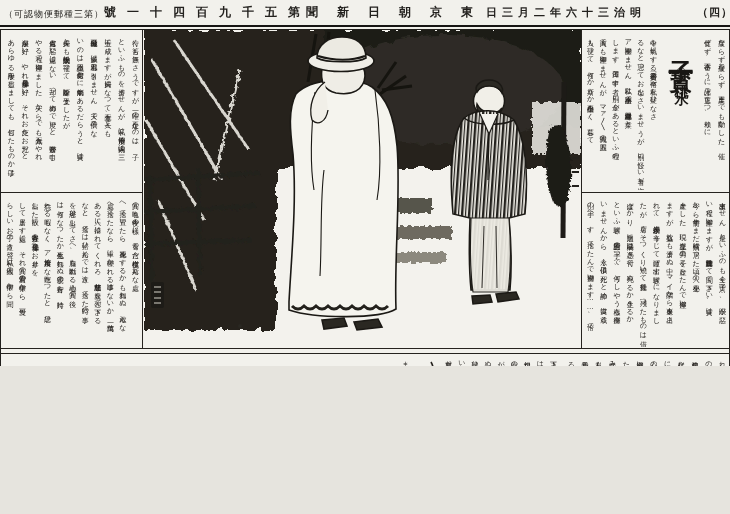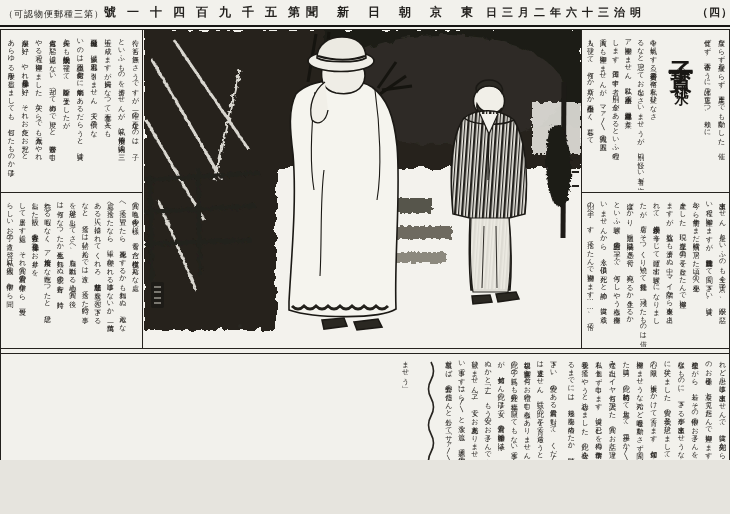--- a/index.html
+++ b/index.html
@@ -1,21 +1,21 @@
 <!DOCTYPE html>
 <html><head>
 <meta charset="utf-8">
 <style>
   html,body{margin:0;padding:0;}
   body{
     width:730px;height:514px;background:#e6e4de;
     font-family:"Liberation Serif","DejaVu Serif",serif;
     color:#1b1b1b;-webkit-font-smoothing:none;
   }
-  .page{position:relative;width:730px;height:460px;background:#f2f1ec;overflow:hidden;}
+  .page{position:relative;width:730px;height:366px;background:#f2f1ec;overflow:hidden;}
 
   
   .masthead{position:absolute;top:0;left:0;width:730px;height:26px;}
   .mh{position:absolute;white-space:nowrap;color:#23211e;}
   .mh-postal{left:4px;top:8px;font-size:9px;letter-spacing:1px;}
   .mh-issue{left:104px;top:4px;font-size:12px;letter-spacing:11px;font-weight:bold;}
   .mh-paper{left:306px;top:4px;font-size:12px;letter-spacing:19px;font-weight:bold;text-align:center;}
   .mh-date{left:486px;top:5px;font-size:11px;letter-spacing:5px;font-weight:bold;text-align:right;}
   .mh-pageno{left:697px;top:5px;font-size:11px;font-weight:bold;letter-spacing:1px;}
   .mh-rule{position:absolute;left:0;top:25px;width:730px;height:5px;

